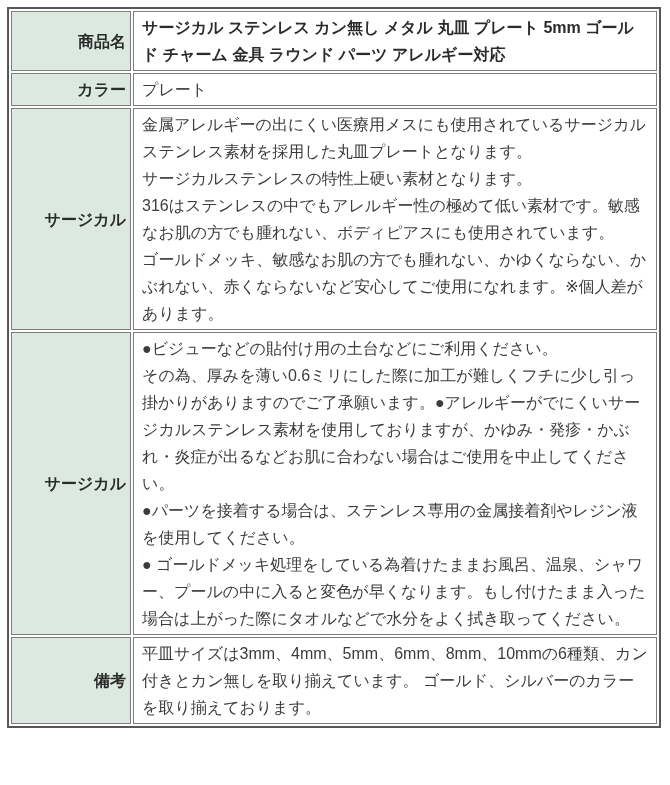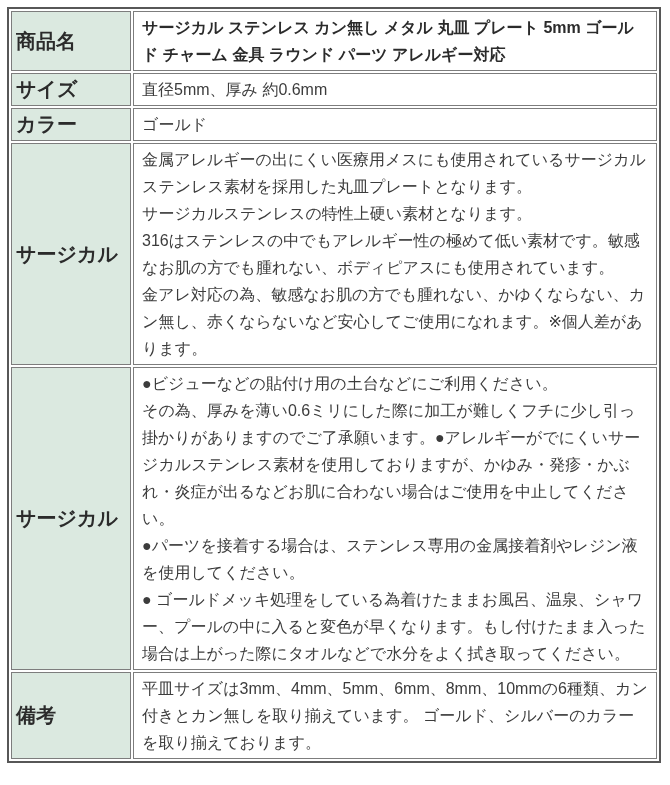--- a/index.html
+++ b/index.html
@@ -21,24 +21,24 @@
     border-spacing: 2px;
     border: 2px solid #575757;
     width: 654px;
     background: #ffffff;
     table-layout: fixed;
   }
   table.spec-table th {
     width: 110px;
     background: #dbe9e0;
     border: 1px solid #7d7d7d;
-    font-size: 20px;
+    font-size: 16px;
     font-weight: bold;
     color: #2b2b2b;
-    text-align: left;
+    text-align: right;
     vertical-align: middle;
     padding: 2px 4px;
     line-height: 27px;
   }
   table.spec-table td {
     background: #ffffff;
     border: 1px solid #7d7d7d;
     font-size: 16px;
     color: #3c3c3c;
     vertical-align: middle;
@@ -61,38 +61,32 @@
 <div class="page">
   <table class="spec-table">
     <tbody>
         <tr>
           <th>商品名</th>
           <td class="bold">
             <div class="para">サージカル ステンレス カン無し メタル 丸皿 プレート 5mm ゴールド チャーム 金具 ラウンド パーツ アレルギー対応</div>
           </td>
         </tr>
         <tr>
-          <th>サイズ</th>
-          <td>
-            <div class="para">直径5mm、厚み 約0.6mm</div>
-          </td>
-        </tr>
-        <tr>
           <th>カラー</th>
           <td>
-            <div class="para">ゴールド</div>
+            <div class="para">プレート</div>
           </td>
         </tr>
         <tr>
           <th>サージカル</th>
           <td>
             <div class="para">金属アレルギーの出にくい医療用メスにも使用されているサージカルステンレス素材を採用した丸皿プレートとなります。</div>
             <div class="para">サージカルステンレスの特性上硬い素材となります。</div>
             <div class="para">316はステンレスの中でもアレルギー性の極めて低い素材です。敏感なお肌の方でも腫れない、ボディピアスにも使用されています。</div>
-            <div class="para">金アレ対応の為、敏感なお肌の方でも腫れない、かゆくならない、カン無し、赤くならないなど安心してご使用になれます。※個人差があります。</div>
+            <div class="para">ゴールドメッキ、敏感なお肌の方でも腫れない、かゆくならない、かぶれない、赤くならないなど安心してご使用になれます。※個人差があります。</div>
           </td>
         </tr>
         <tr>
           <th>サージカル</th>
           <td>
             <div class="para">●ビジューなどの貼付け用の土台などにご利用ください。</div>
             <div class="para">その為、厚みを薄い0.6ミリにした際に加工が難しくフチに少し引っ掛かりがありますのでご了承願います。●アレルギーがでにくいサージカルステンレス素材を使用しておりますが、かゆみ・発疹・かぶれ・炎症が出るなどお肌に合わない場合はご使用を中止してください。</div>
             <div class="para">●パーツを接着する場合は、ステンレス専用の金属接着剤やレジン液を使用してください。</div>
             <div class="para">● ゴールドメッキ処理をしている為着けたままお風呂、温泉、シャワー、プールの中に入ると変色が早くなります。もし付けたまま入った場合は上がった際にタオルなどで水分をよく拭き取ってください。</div>
           </td>

